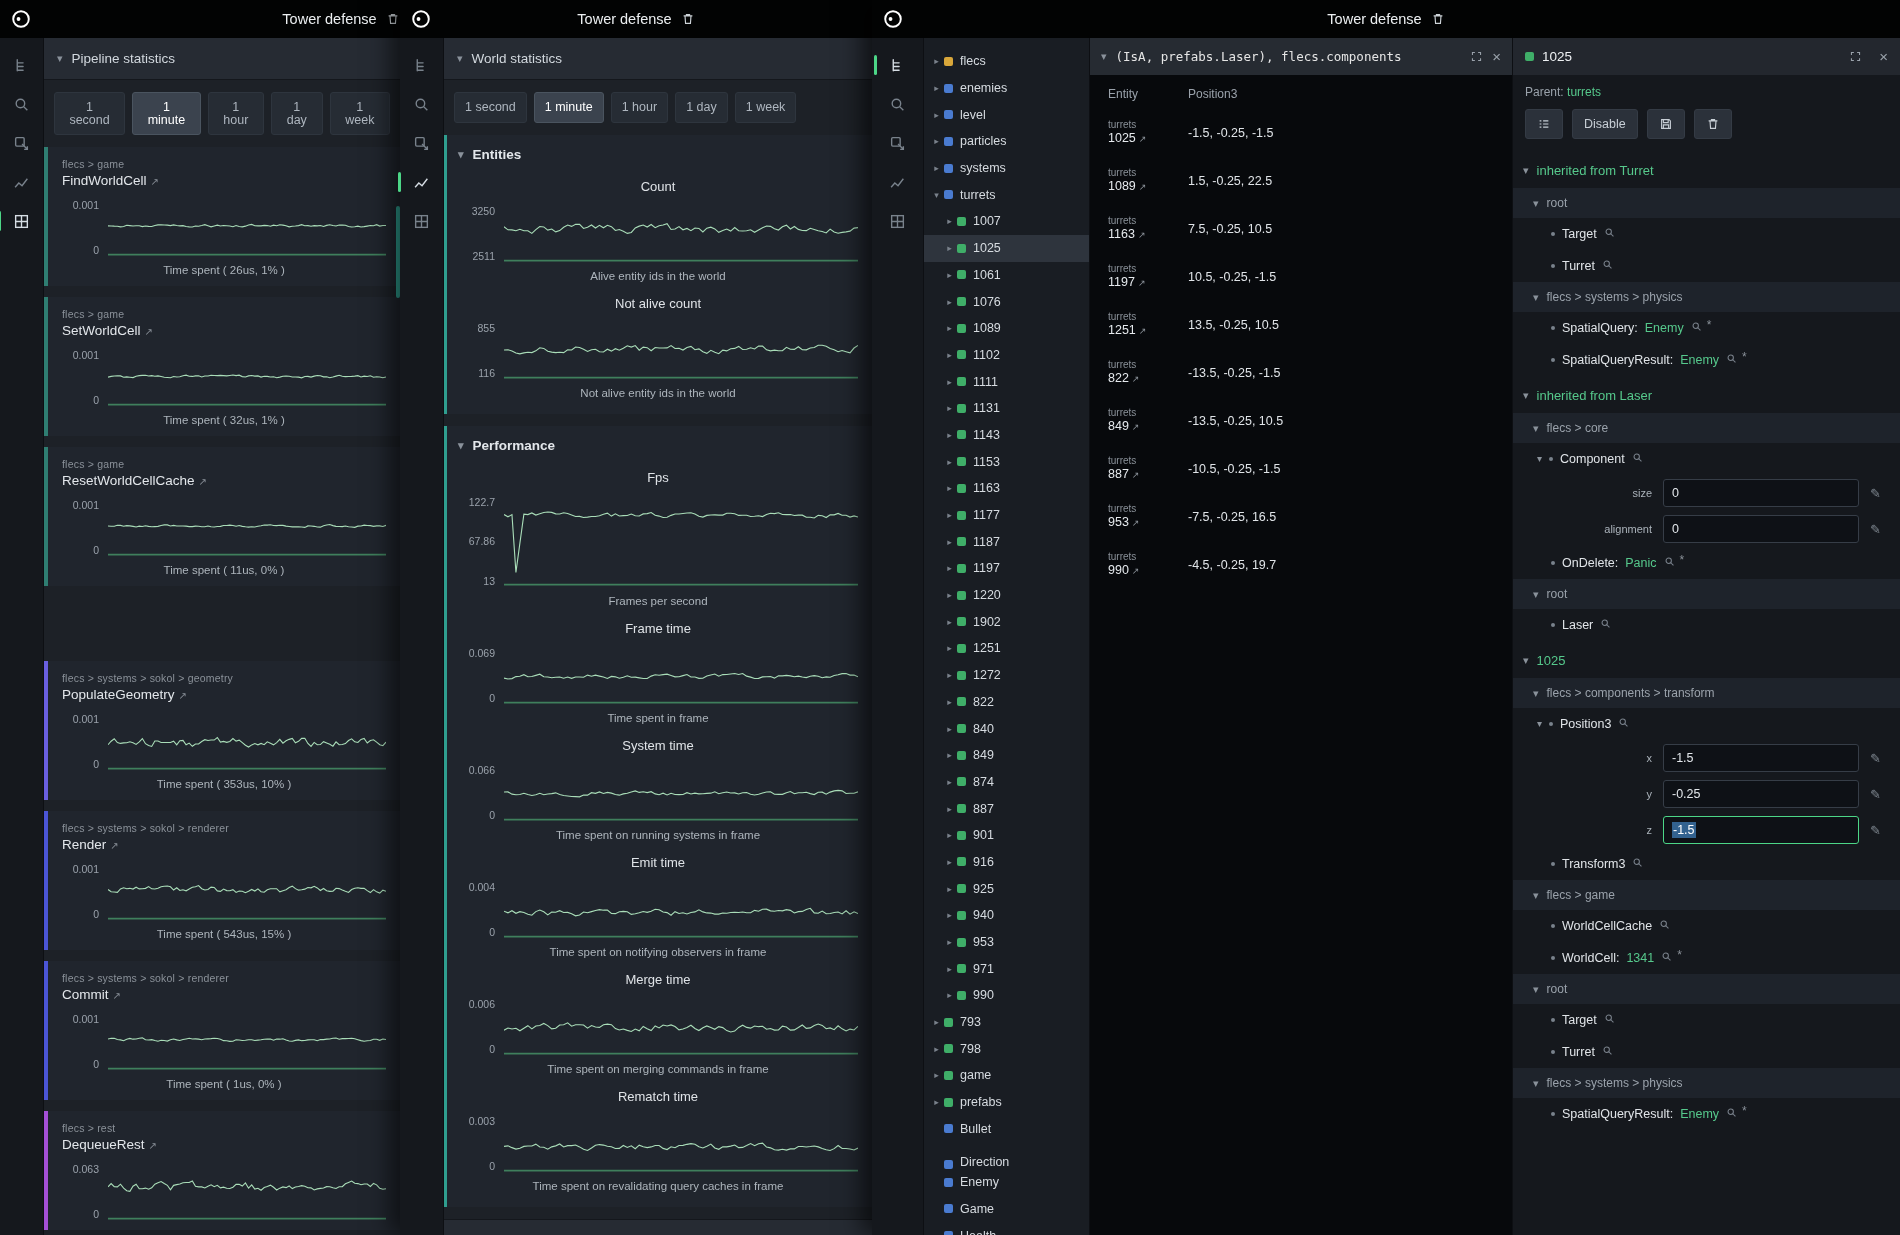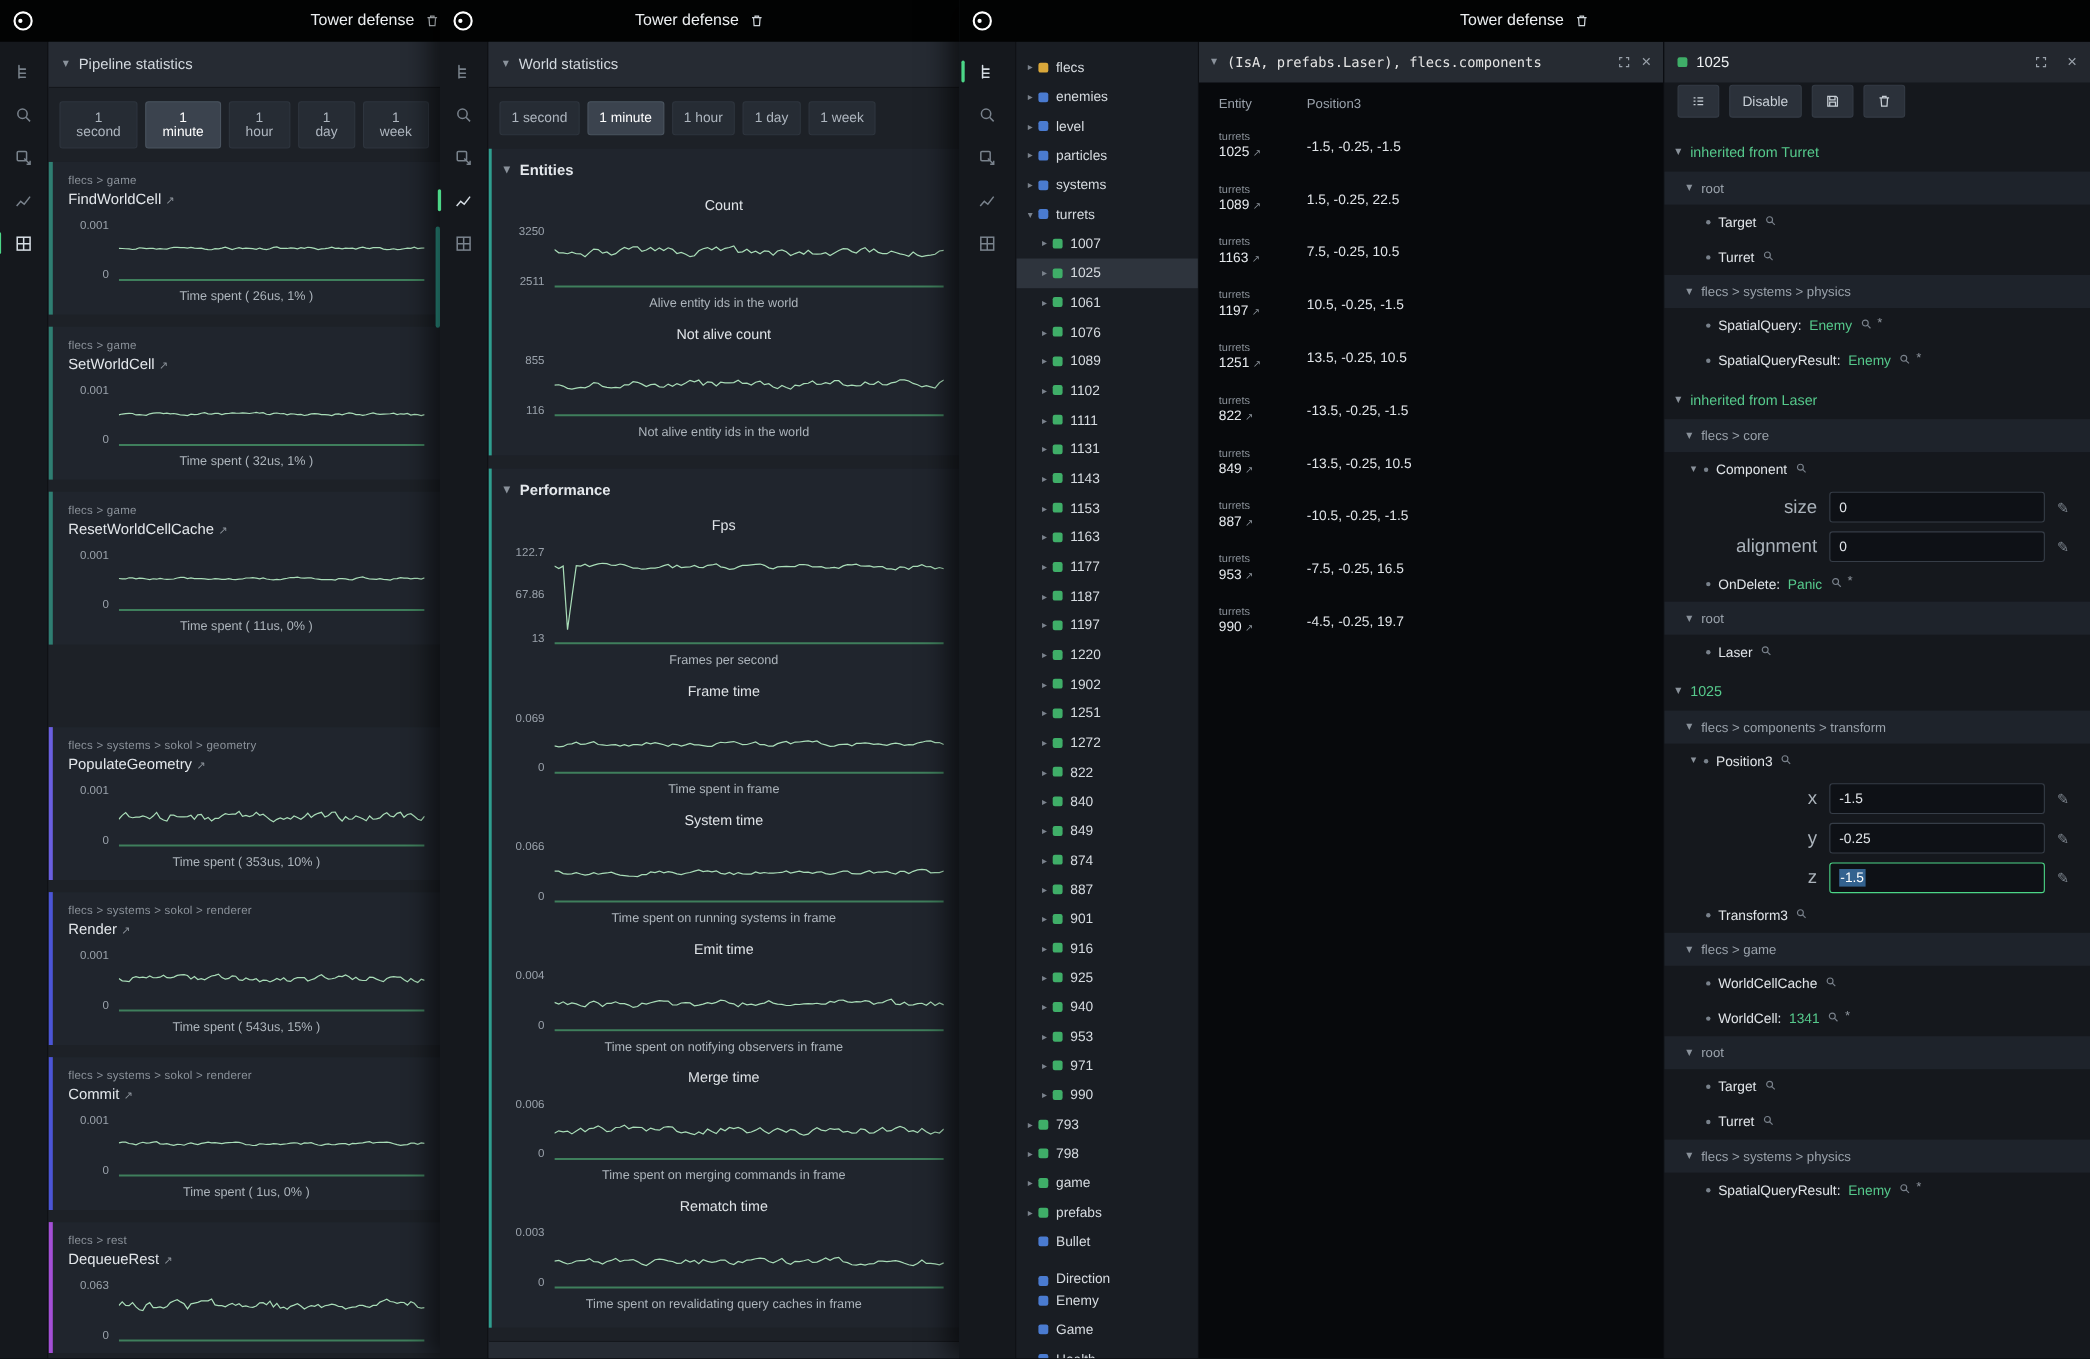--- a/index.html
+++ b/index.html
@@ -101,21 +101,21 @@
 
   .sec-h{display:flex;align-items:center;gap:8px;padding:12px 10px 10px 10px;color:#56c98c;font-size:13px;cursor:pointer;}
   .grp-h{display:flex;align-items:center;gap:8px;padding:8px 10px 8px 20px;background:#1e232b;color:#9aa2ab;font-size:12px;cursor:pointer;}
   .comp-row{display:flex;align-items:center;gap:7px;padding:9px 10px 9px 38px;color:#e0e4e8;}
   .comp-row .chev-r{margin-left:-14px;margin-right:0;}
   .bullet{width:4px;height:4px;border-radius:50%;background:#79828c;flex:0 0 4px;}
   .comp-val{color:#56c98c;}
   .magsvg{width:11px;height:11px;fill:none;stroke:#7a828c;stroke-width:1.3;}
   .pair-star{color:#8a9199;font-size:12px;position:relative;top:-3px;margin-left:-2px;}
   .field-row{display:flex;align-items:center;padding:4px 10px 4px 0;height:36px;}
-  .f-label{width:150px;flex:0 0 150px;text-align:right;color:#abb3bb;padding-right:11px;font-size:17px;}
+  .f-label{width:150px;flex:0 0 150px;text-align:right;color:#abb3bb;padding-right:11px;font-size:11px;}
   .f-input{width:196px;height:28px;background:#0e1116;border:1px solid #363d47;border-radius:3px;color:#e3e7eb;padding:0 8px;display:flex;align-items:center;font-size:12.5px;cursor:text;}
   .f-input.focused{border-color:#4cd687;}
   .f-input .sel{background:#33628f;color:#fff;padding:1px 1px;}
   .f-edit{margin-left:11px;color:#7f8790;font-size:13px;cursor:pointer;}
 </style>
 </head>
 <body>
 
 <div class="screen">
 
@@ -882,20 +882,24 @@
       <div class="inspector">
         <div class="insp-header">
           <span class="sq-green"></span>
           <span class="insp-title">1025</span>
           <span class="insp-ico">
               <svg viewBox="0 0 16 16">
                 <path d="M3 6V3h3M13 6V3h-3M3 10v3h3M13 10v3h-3"></path>
               </svg>
             </span>
           <span class="insp-ico">×</span>
+        </div>
+        <div class="insp-parent">
+          <span>Parent:</span>
+          <a class="green-link">turrets</a>
         </div>
         <div class="insp-actions">
           <button class="abtn">
               <svg viewBox="0 0 16 16">
                 <path d="M3 4.5h2M7 4.5h6M3 8h2M7 8h6M3 11.5h2M7 11.5h6"></path>
               </svg>
             </button>
           <button class="abtn">Disable</button>
           <button class="abtn">
               <svg viewBox="0 0 16 16">

